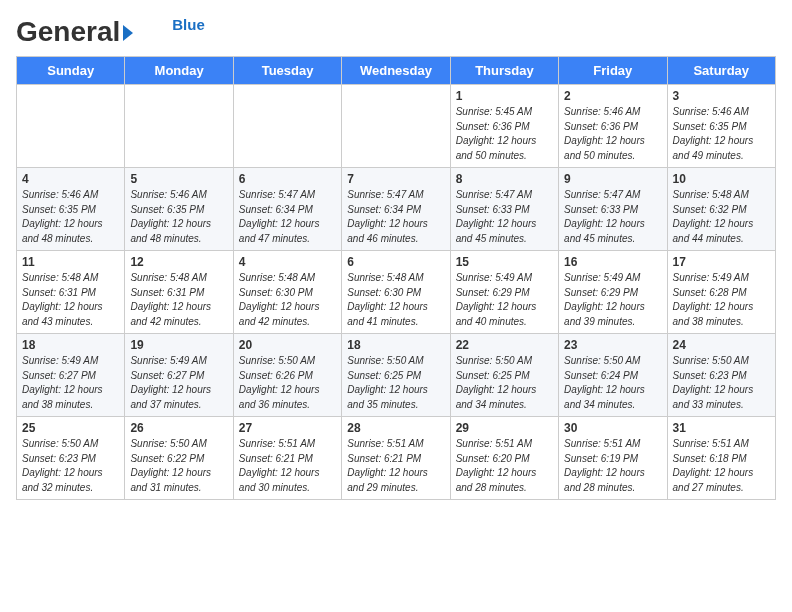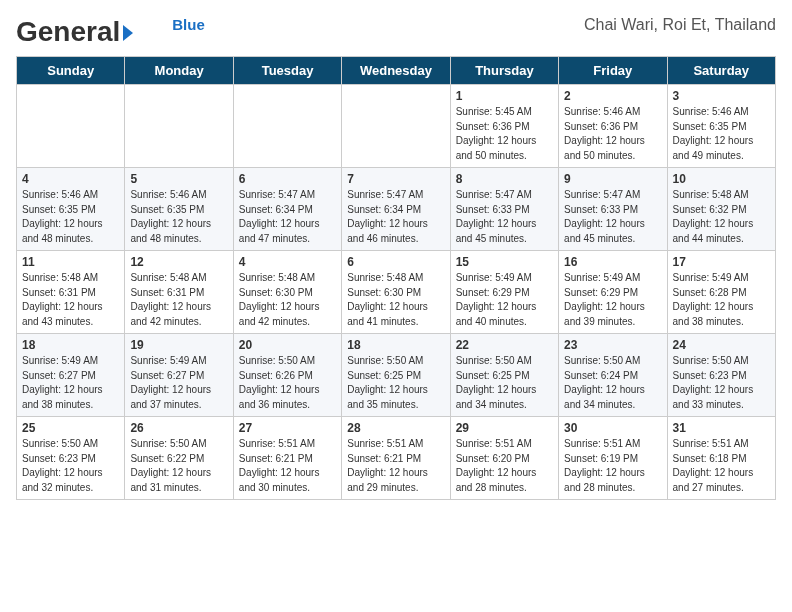--- a/index.html
+++ b/index.html
@@ -29,21 +29,21 @@
       font-size: 16px;
       font-weight: normal;
       color: #555;
     }
     table {
       width: 100%;
       border-collapse: collapse;
       table-layout: fixed;
     }
     thead tr th {
-      background-color: #0c4a6e;
+      background-color: #3b82f6;
       color: #fff;
       text-align: center;
       padding: 6px 4px;
       font-size: 13px;
       font-weight: bold;
       border: 1px solid #ccc;
     }
     tbody tr td {
       border: 1px solid #ccc;
       vertical-align: top;
@@ -59,20 +59,21 @@
     .day-num {
       font-weight: bold;
       font-size: 12px;
       display: block;
       margin-bottom: 2px;
     }
     .day-info {
       font-size: 10px;
       line-height: 1.45;
       color: #333;
+      font-style: italic;
     }
     .empty-cell { background: #fff !important; }
     .logo-block {
       display: flex;
       flex-direction: row;
     }
     .logo-top-row {
       display: flex;
       flex-direction: row;
       align-items: baseline;
@@ -100,21 +101,20 @@
   <div class="logo-block">
     <div class="logo-top-row">
       <span style="font-size:28px;font-weight:bold;color:#333;">General</span>
       <div class="logo-triangle"></div>
     </div>
     <div class="logo-bottom">
       <span style="font-size:15px;font-weight:bold;color:#1a6fc4;margin-left:2px;">Blue</span>
     </div>
   </div>
   <div class="title-block">
-    <h2>Chai Wari, Roi Et, Thailand</h2>
   </div>
 </div>
 
 <table>
   <thead>
     <tr>
     <th>Sunday</th>
         <th>Monday</th>
         <th>Tuesday</th>
         <th>Wednesday</th>

